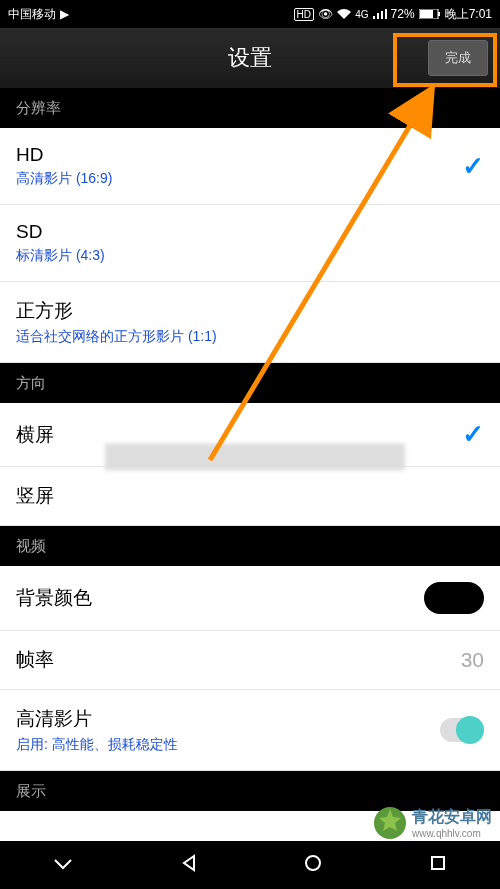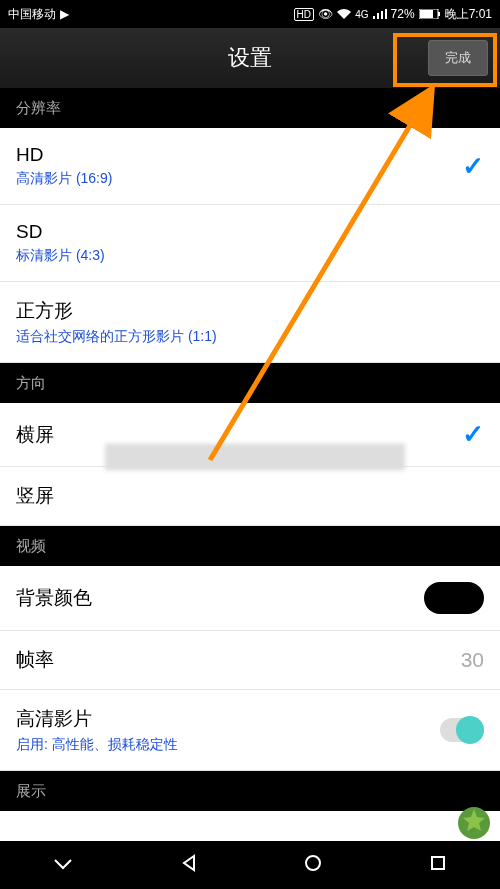--- a/index.html
+++ b/index.html
@@ -174,13 +174,17 @@
   <line x1="20" y1="380" x2="240" y2="12" stroke="#ff8c00" stroke-width="5" marker-end="url(#ah)"></line>
 </svg>
 
 <div class="censored"></div>
 
 <div class="watermark">
   <svg class="watermark-logo" viewBox="0 0 36 36">
     <circle cx="18" cy="18" r="16" fill="#5a9a3a"></circle>
     <path d="M18 4l3 8 8 1-6 5 2 8-7-4-7 4 2-8-6-5 8-1z" fill="#8bc34a"></path>
   </svg>
+  <div class="watermark-text">
+    <span class="watermark-title">青花安卓网</span>
+    <span class="watermark-url">www.qhhlv.com</span>
+  </div>
 </div>
 
 </body></html>

